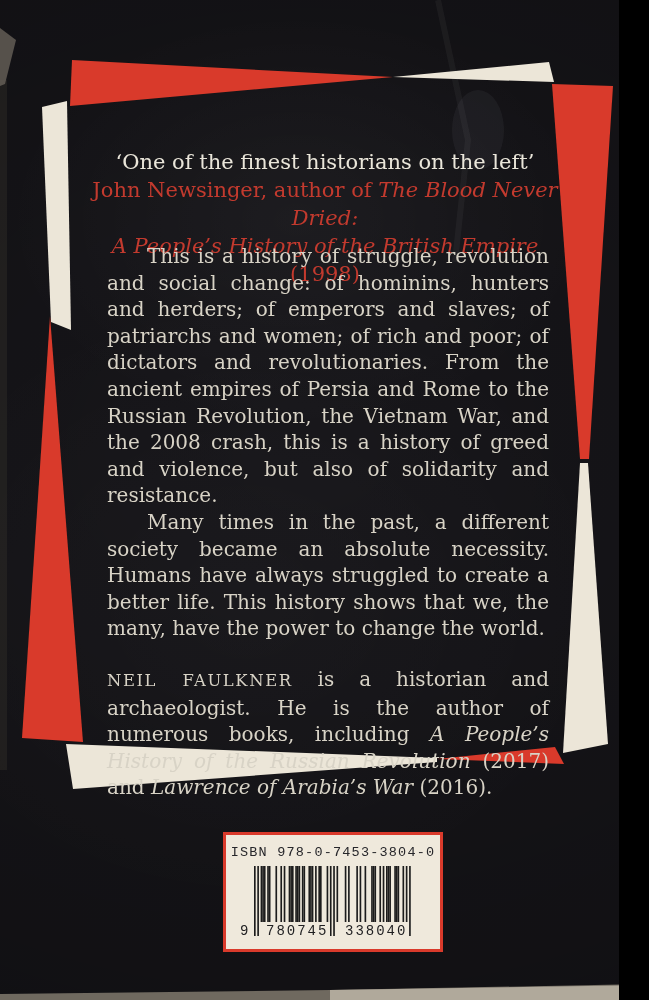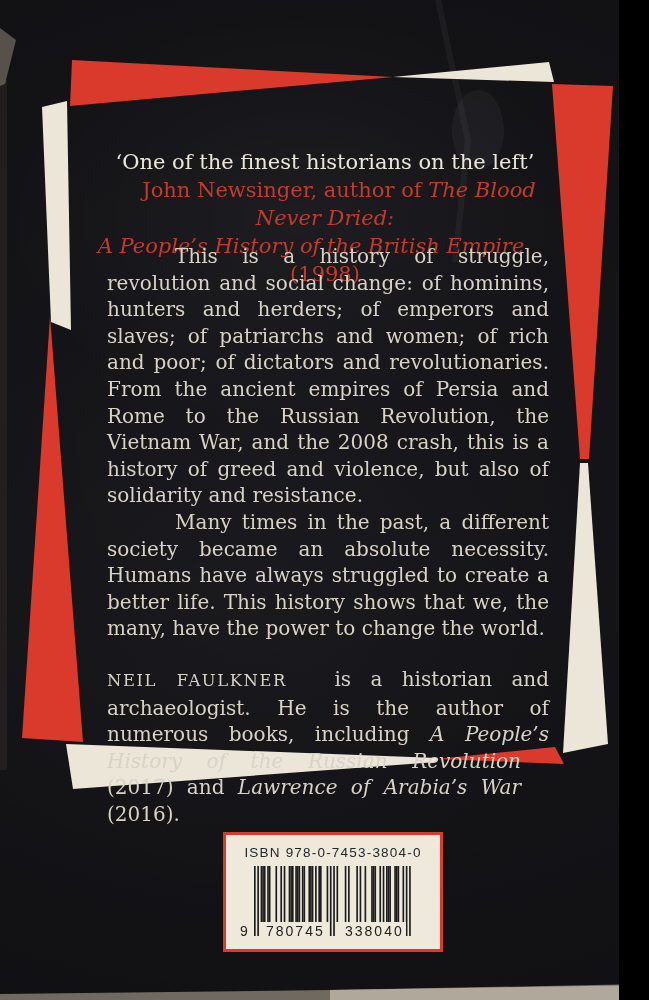--- a/index.html
+++ b/index.html
@@ -22,33 +22,33 @@
   .edge-right-bright{fill:#8d867b;opacity:.8;}
   .edge-bottom{fill:#6f695f;}
   .edge-bottom-bright{fill:#b0a99b;}
   .crease{stroke:rgba(210,210,220,0.05);stroke-width:6;fill:none;}
   .smudge{fill:rgba(220,220,228,0.05);}
 
   .textcol{position:absolute;color:var(--body-text,#d8d3c6);}
   #quote-block{left:80px;top:148px;width:490px;text-align:center;}
   .quote-line1{font-size:21px;line-height:28px;color:var(--quote-text,#eae6da);}
   .quote-line{font-size:21px;line-height:28px;color:var(--red-text,#c33a2e);}
-  .seg-n{font-style:normal;margin-left:28px;}
+  .seg-n{font-style:normal;}
   .seg-i{font-style:italic;}
   .seg-sc{font-size:0.82em;letter-spacing:1.6px;}
   #body-block{left:107px;top:243px;width:442px;font-size:20px;line-height:26.6px;text-align:justify;}
   #body-block p{margin:0;}
   #body-block p.indent{text-indent:40px;}
   #body-block p.gap{margin-top:24px;}
   #imprint-block{left:0;top:783px;width:649px;text-align:center;font-size:17px;line-height:25px;color:var(--body-text,#d8d3c6);}
 
   #barcode-label{
     position:absolute;left:223px;top:832px;width:214px;height:114px;
     background:var(--label-bg,#efe9dc);border:3px solid var(--red,#d93a2b);
-    font-family:Liberation Sans, sans-serif;
+    font-family:Liberation Mono, monospace;
   }
   #isbn-text{
     margin-top:10px;text-align:center;font-size:13.5px;letter-spacing:1.2px;
     color:#26262a;white-space:nowrap;
   }
   #barcode-area{position:relative;width:186px;margin:6px auto 0 auto;height:80px;}
   #barcode-bars{position:absolute;left:14px;top:0;}
   #barcode-digits{
     position:absolute;left:0;top:56px;width:186px;height:20px;
     font-size:14px;color:#1e1e20;letter-spacing:2px;

